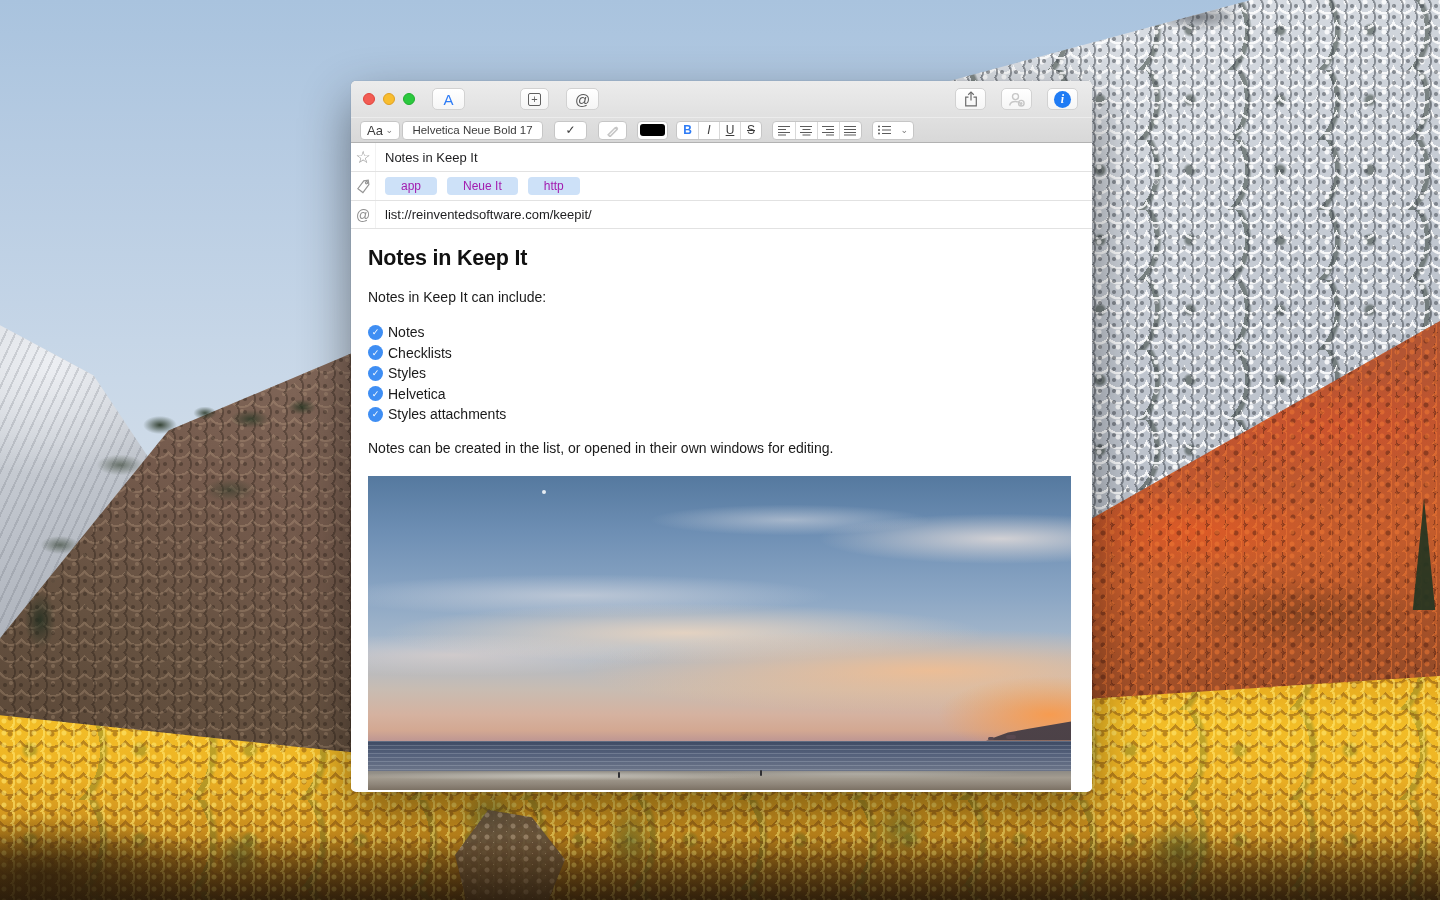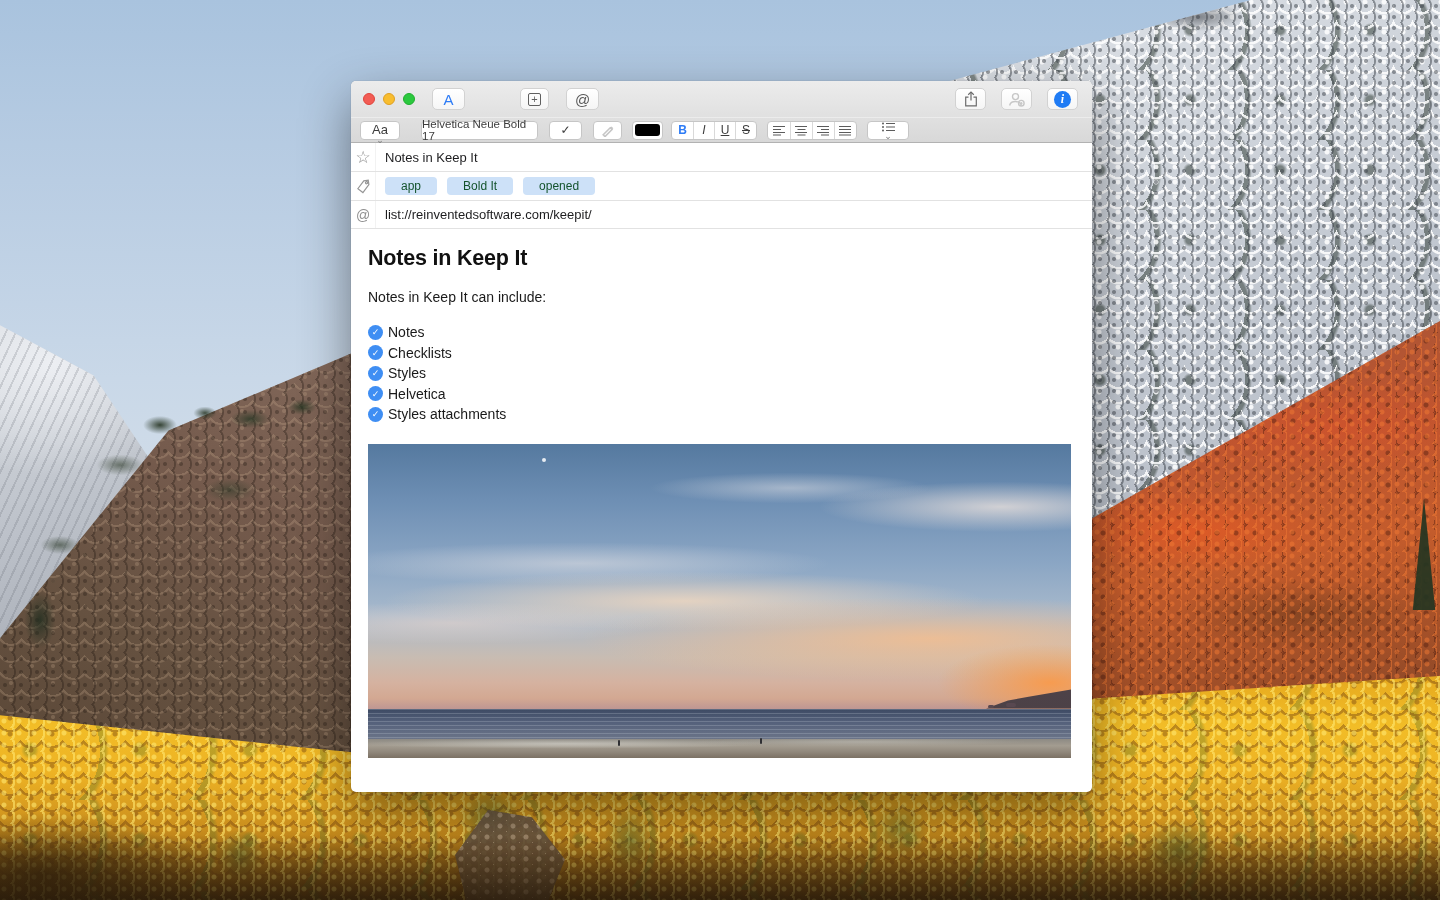--- a/index.html
+++ b/index.html
@@ -99,24 +99,24 @@
     display:flex; align-items:center; justify-content:center; color:#5f5f5f; }
   .btn-at { width:33px; margin-left:17px; font-size:15px; }
   .tb-right { margin-left:auto; margin-right:14px; display:flex; gap:15px; }
   .tb-right .tb-btn { width:31px; }
   .info-dot { width:17px; height:17px; border-radius:50%; background:#1f7bf4; color:#fff;
     font-family:"Liberation Serif", serif; font-style:italic; font-weight:bold; font-size:12px;
     display:flex; align-items:center; justify-content:center; }
 
   .tb-row2 { height:25px; display:flex; align-items:center; padding-left:9px; border-top:1px solid rgba(255,255,255,0.4); }
   .fmt-btn { background:#fff; border:1px solid #c6c6c6; border-radius:4px; height:19px;
-    display:flex; align-items:center; justify-content:center; color:#3c3c3c; font-size:12px;flex-direction:column; }
+    display:flex; align-items:center; justify-content:center; color:#3c3c3c; font-size:12px; }
   .btn-aa { width:40px; justify-content:space-between; padding:0 6px; font-size:13px; }
   .chev { font-size:9px; color:#7a7a7a; line-height:6px; }
-  .font-field { width:117px; margin-left:21px; font-size:11.5px; }
+  .font-field { width:141px; margin-left:2px; font-size:11.5px; }
   .btn-check { width:33px; margin-left:11px; }
   .btn-pencil { width:29px; margin-left:11px; }
   .btn-swatch { width:31px; margin-left:10px; padding:2px; }
   .swatch-inner { width:25px; height:12px; background:#000; border-radius:3px; }
   .seg-group { display:flex; margin-left:8px; background:#fff; border:1px solid #c6c6c6; border-radius:4px; overflow:hidden; height:19px; }
   .seg { width:21px; display:flex; align-items:center; justify-content:center; font-size:12px; color:#3c3c3c; border-left:1px solid #d9d9d9; }
   .seg:first-child { border-left:none; }
   .seg.b { color:#2e7cf6; font-weight:bold; }
   .seg.i { font-style:italic; }
   .seg.u { text-decoration:underline; }
@@ -126,21 +126,21 @@
   .btn-list { width:42px; margin-left:10px; justify-content:space-between; padding:0 5px; }
 
   
   .meta-row { display:flex; align-items:center; height:29px; border-bottom:1px solid #e2e2e2; background:#fff; }
   .meta-icon { width:25px; height:100%; display:flex; align-items:center; justify-content:center;
     border-right:1px solid rgba(0,0,0,0.05); color:#8f8f8f; flex:none; }
   .meta-text { padding-left:9px; font-size:13px; color:#1d1d1f; }
   .star-glyph { font-size:17px; line-height:17px; }
   .at-glyph { font-size:14px; }
   .tags-wrap { display:flex; gap:10px; padding-left:9px; }
-  .tag-pill { background:#cde1f8; border-radius:4px; font-size:12px; color:#14532d; padding:2px 16px; }
+  .tag-pill { background:#cde1f8; border-radius:4px; font-size:12px; color:#a21caf; padding:2px 16px; }
 
   
   .content { padding:0 17px; background:#fff; }
   .content h1 { margin:16px 0 0; font-size:21.5px; line-height:26px; color:#111; letter-spacing:-0.2px; }
   .content p { font-size:14px; line-height:18px; color:#1a1a1a; }
   .p-intro { margin:17px 0 16px; }
   .check-list { list-style:none; margin:15px 0 0; }
   .check-list li { display:flex; align-items:center; height:20.5px; font-size:14px; color:#1a1a1a; }
   .check-circle { width:15px; height:15px; border-radius:50%; background:#3f8ef3; color:#fff; font-size:9px;
     display:flex; align-items:center; justify-content:center; margin-right:5px; flex:none; }
@@ -324,22 +324,22 @@
       <div class="meta-icon">
         <svg width="15" height="15" viewBox="0 0 15 15">
           <g fill="none" stroke="#969696" stroke-width="1.2" transform="rotate(-8 7 7)">
             <path d="M1.5 9 L8.5 2 H13 V6.5 L6 13.5 Z"></path>
             <circle cx="11" cy="4.2" r="1.1"></circle>
           </g>
         </svg>
       </div>
       <div class="tags-wrap">
         <span class="tag-pill">app</span>
-        <span class="tag-pill">Bold It</span>
-        <span class="tag-pill">opened</span>
+        <span class="tag-pill">Neue It</span>
+        <span class="tag-pill">http</span>
       </div>
     </div>
     <div class="meta-row" style="height:28px;">
       <div class="meta-icon">
         <span class="at-glyph">@</span>
       </div>
       <div class="meta-text">list://reinventedsoftware.com/keepit/</div>
     </div>
 
     <div class="content">
@@ -370,20 +370,21 @@
             </span>
           <span>Helvetica</span>
         </li>
         <li>
           <span class="check-circle">
               <span>✓</span>
             </span>
           <span>Styles attachments</span>
         </li>
       </ul>
+      <p class="p-body">Notes can be created in the list, or opened in their own windows for editing.</p>
 
       <div class="photo">
         <div class="abs ph-sky"></div>
         <div class="abs ph-moon"></div>
         <div class="abs ph-headland"></div>
         <div class="abs ph-islet1"></div>
         <div class="abs ph-islet2"></div>
         <div class="abs ph-sea"></div>
         <div class="abs ph-beach"></div>
         <div class="abs ph-fig fig1"></div>

